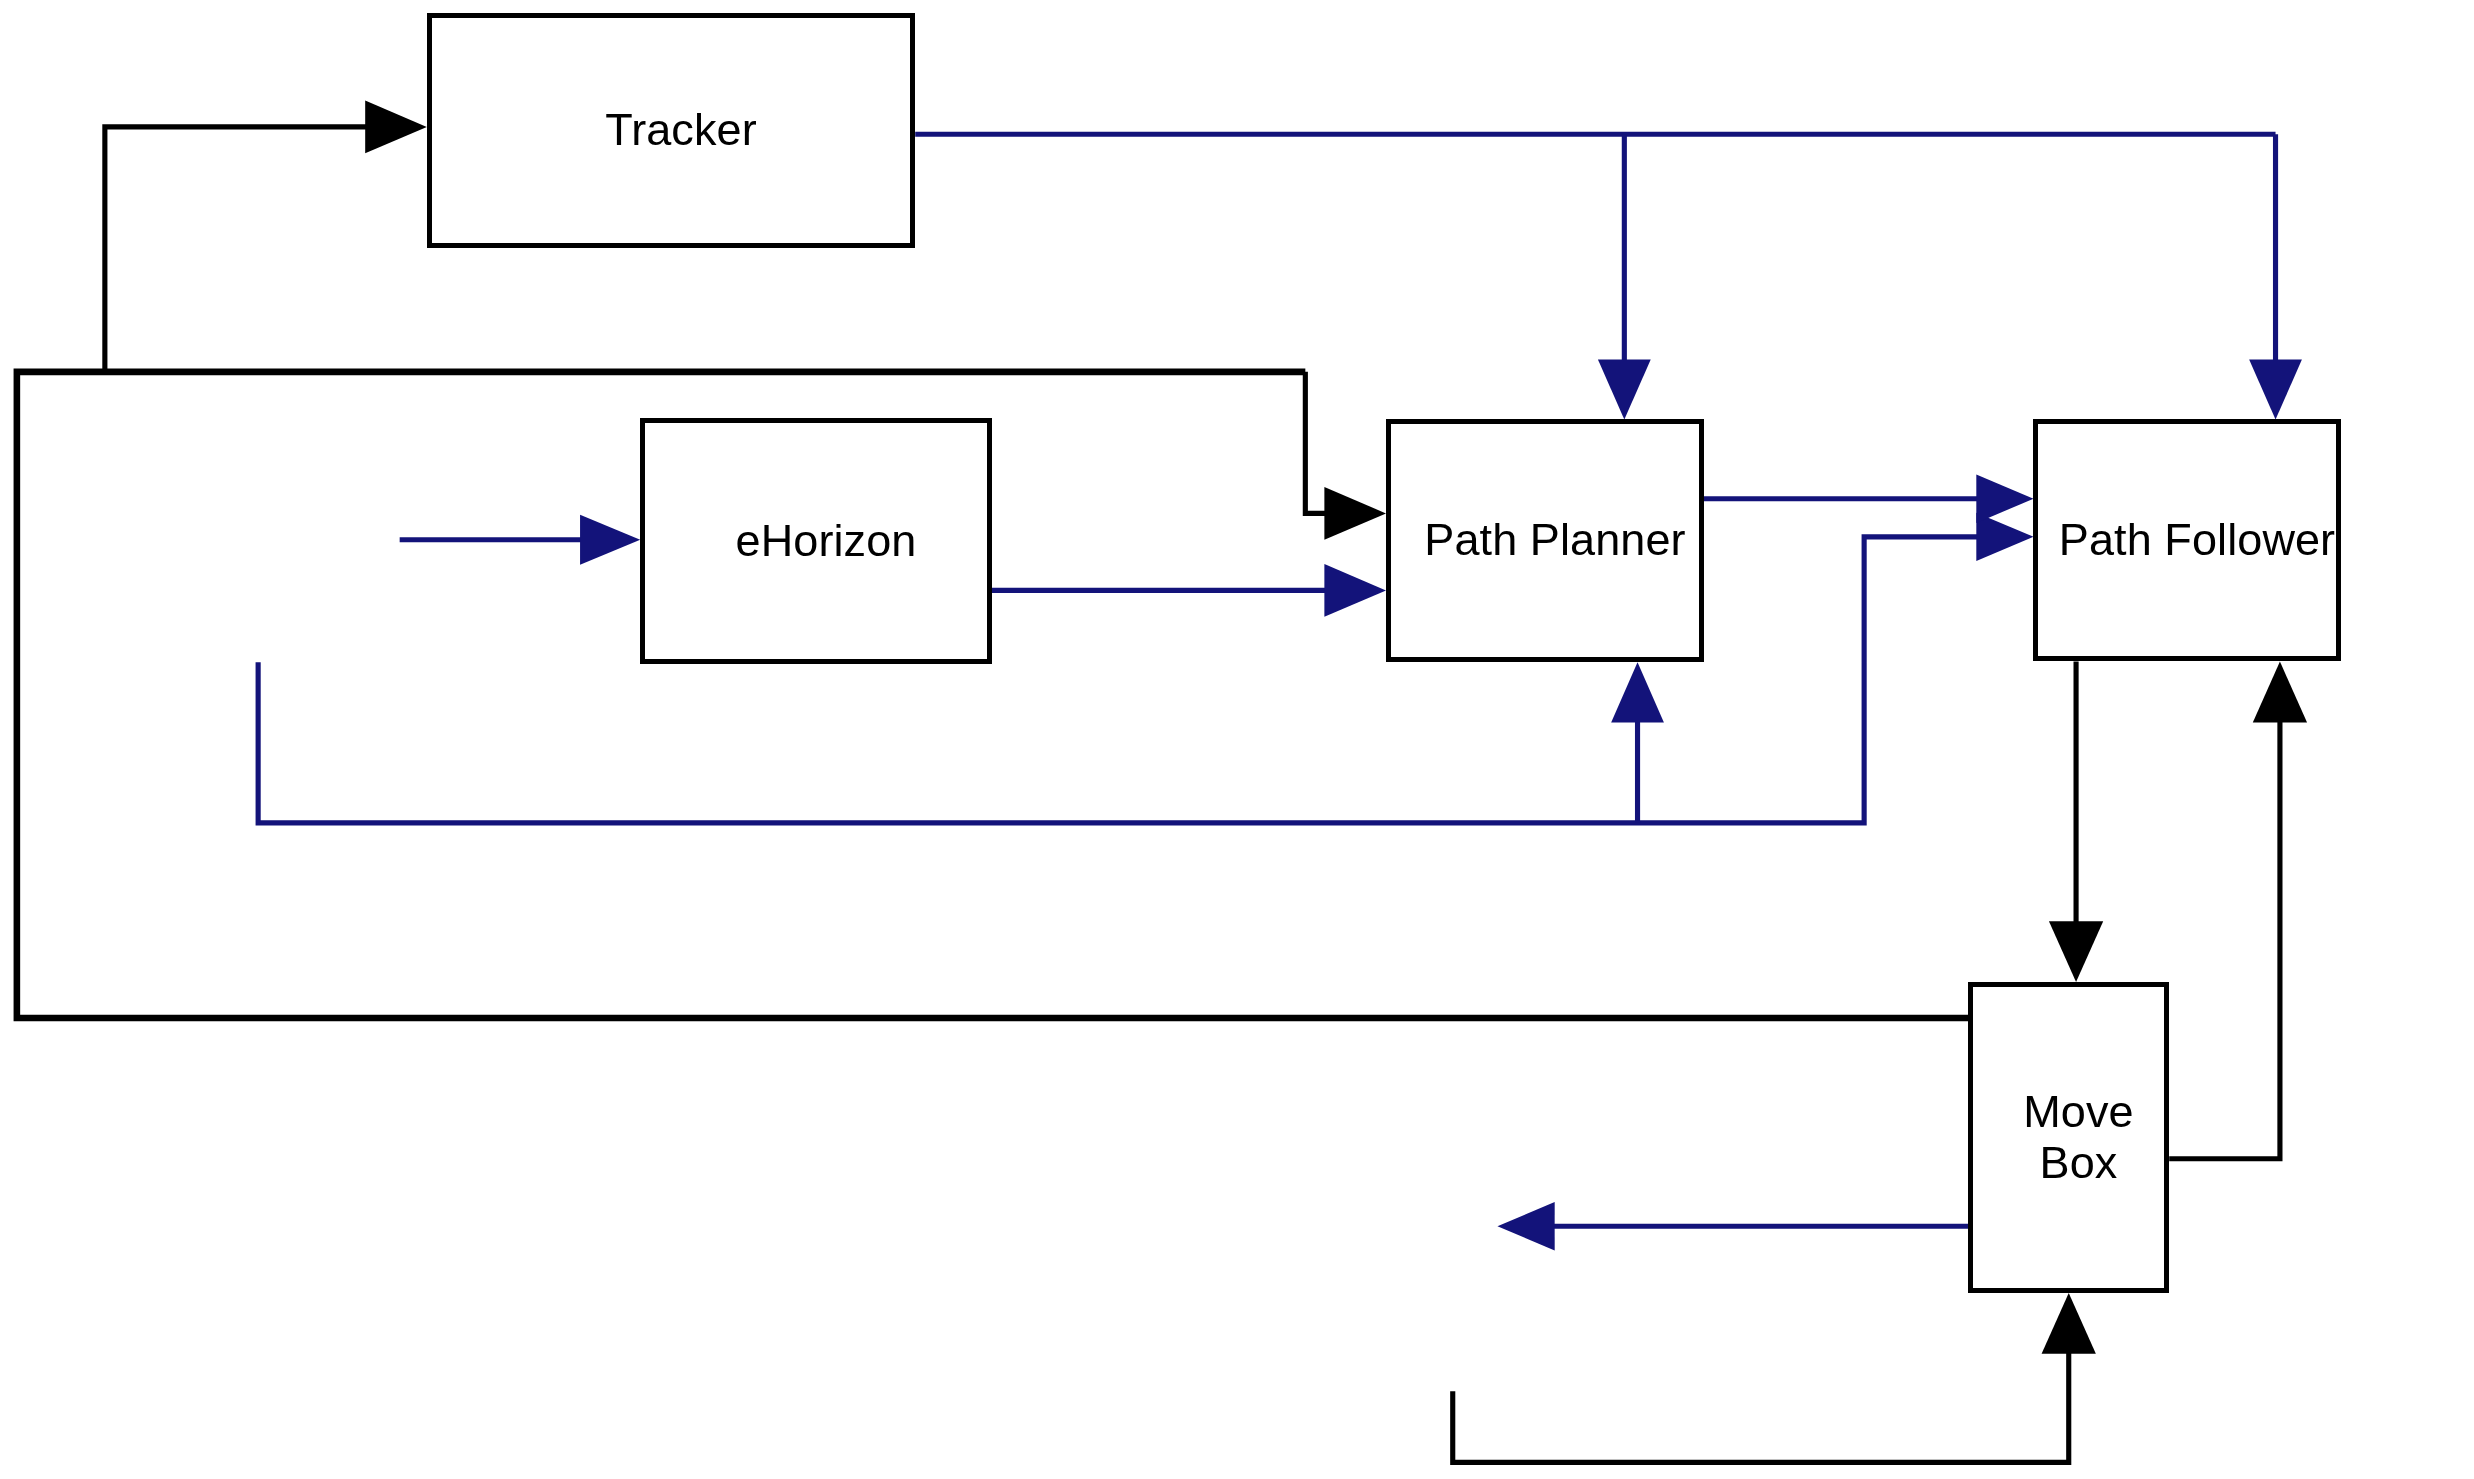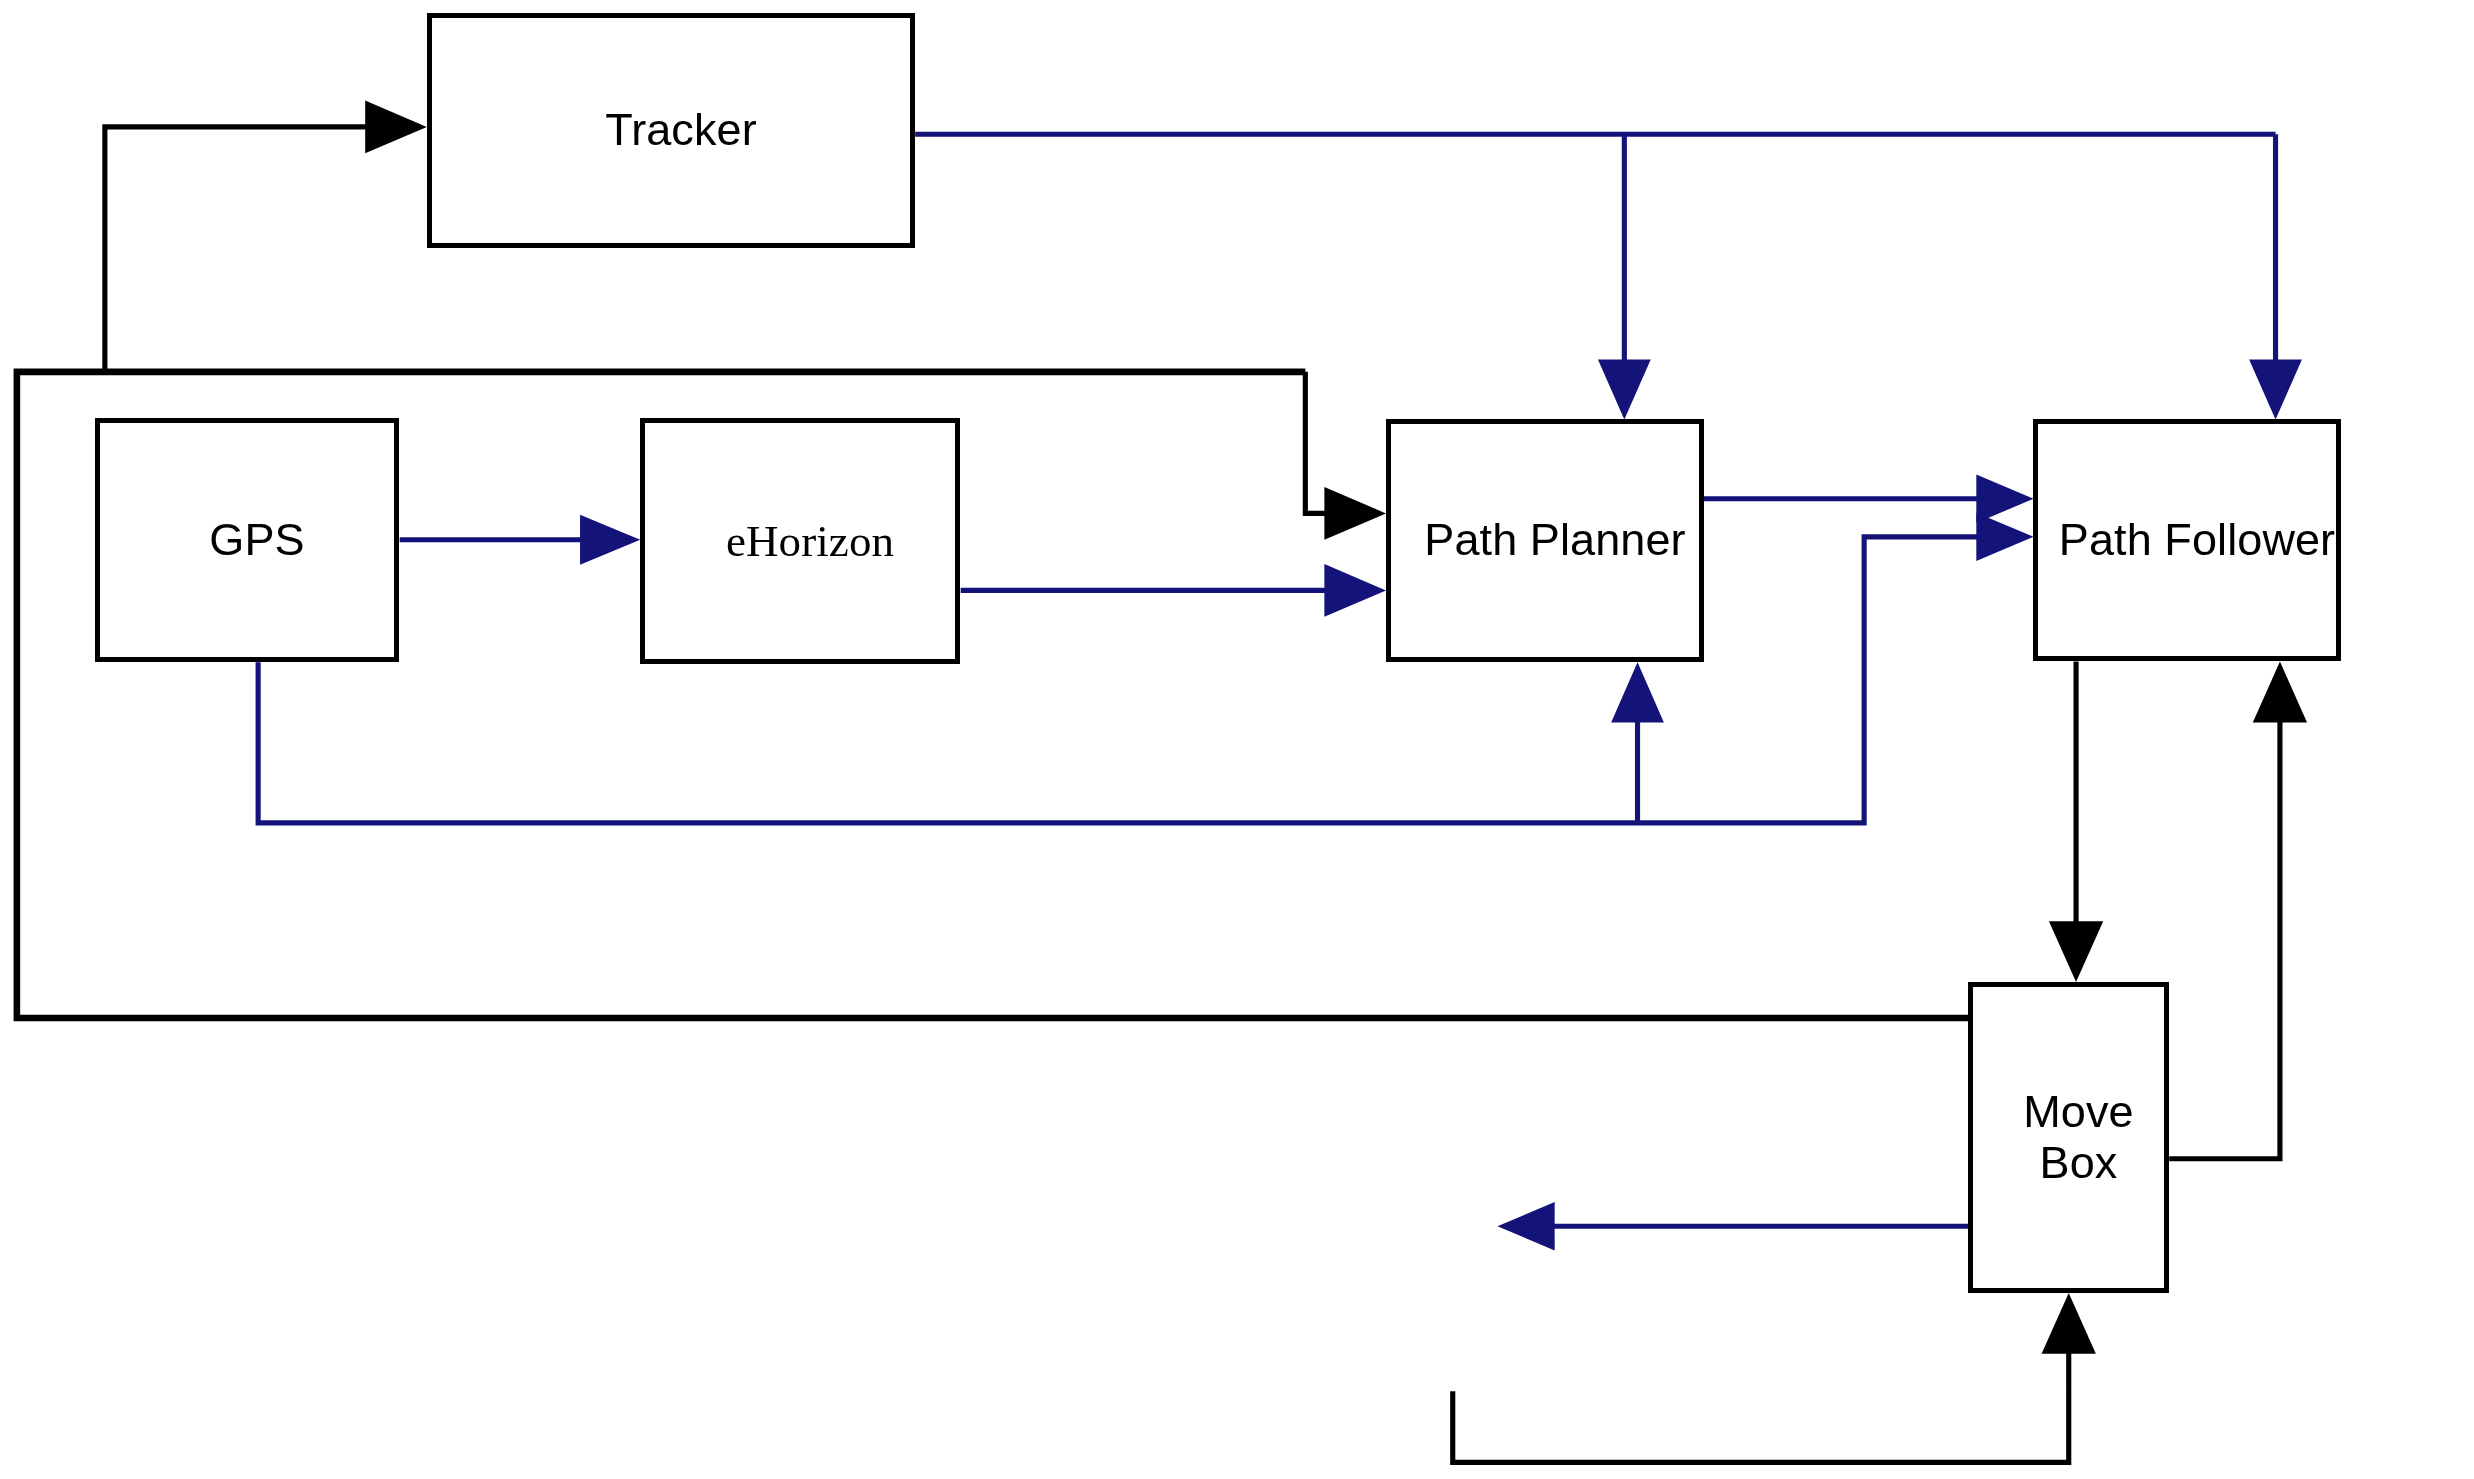--- a/index.html
+++ b/index.html
@@ -93,25 +93,22 @@
 
     <path class="wire-black" d="M 1981,1897 L 1981,1994 L 2821,1994 L 2821,1838"></path>
     <polygon class="fill-black" points="2821,1763 2784,1846 2858,1846"></polygon>
 
   </svg>
 
   <div class="node" style="left:427px; top:13.2px; width:488px; height:235px;">
     <span class="label">Tracker</span>
   </div>
 
-  <div class="node" style="left:95px; top:418px; width:304px; height:244px;">
-    <span class="label">GPS</span>
-  </div>
 
-  <div class="node" style="left:640px; top:418px; width:320px; height:246px;font-family:Liberation Serif, serif;">
+  <div class="node" style="left:640px; top:418px; width:352px; height:246px;">
     <span class="label">eHorizon</span>
   </div>
 
   <div class="node" style="left:1386px; top:419px; width:318px; height:243px;justify-content:center;">
     <span class="label">Path Planner</span>
   </div>
 
   <div class="node" style="left:2033px; top:419px; width:308px; height:242px;">
     <span class="label">Path Follower</span>
   </div>

